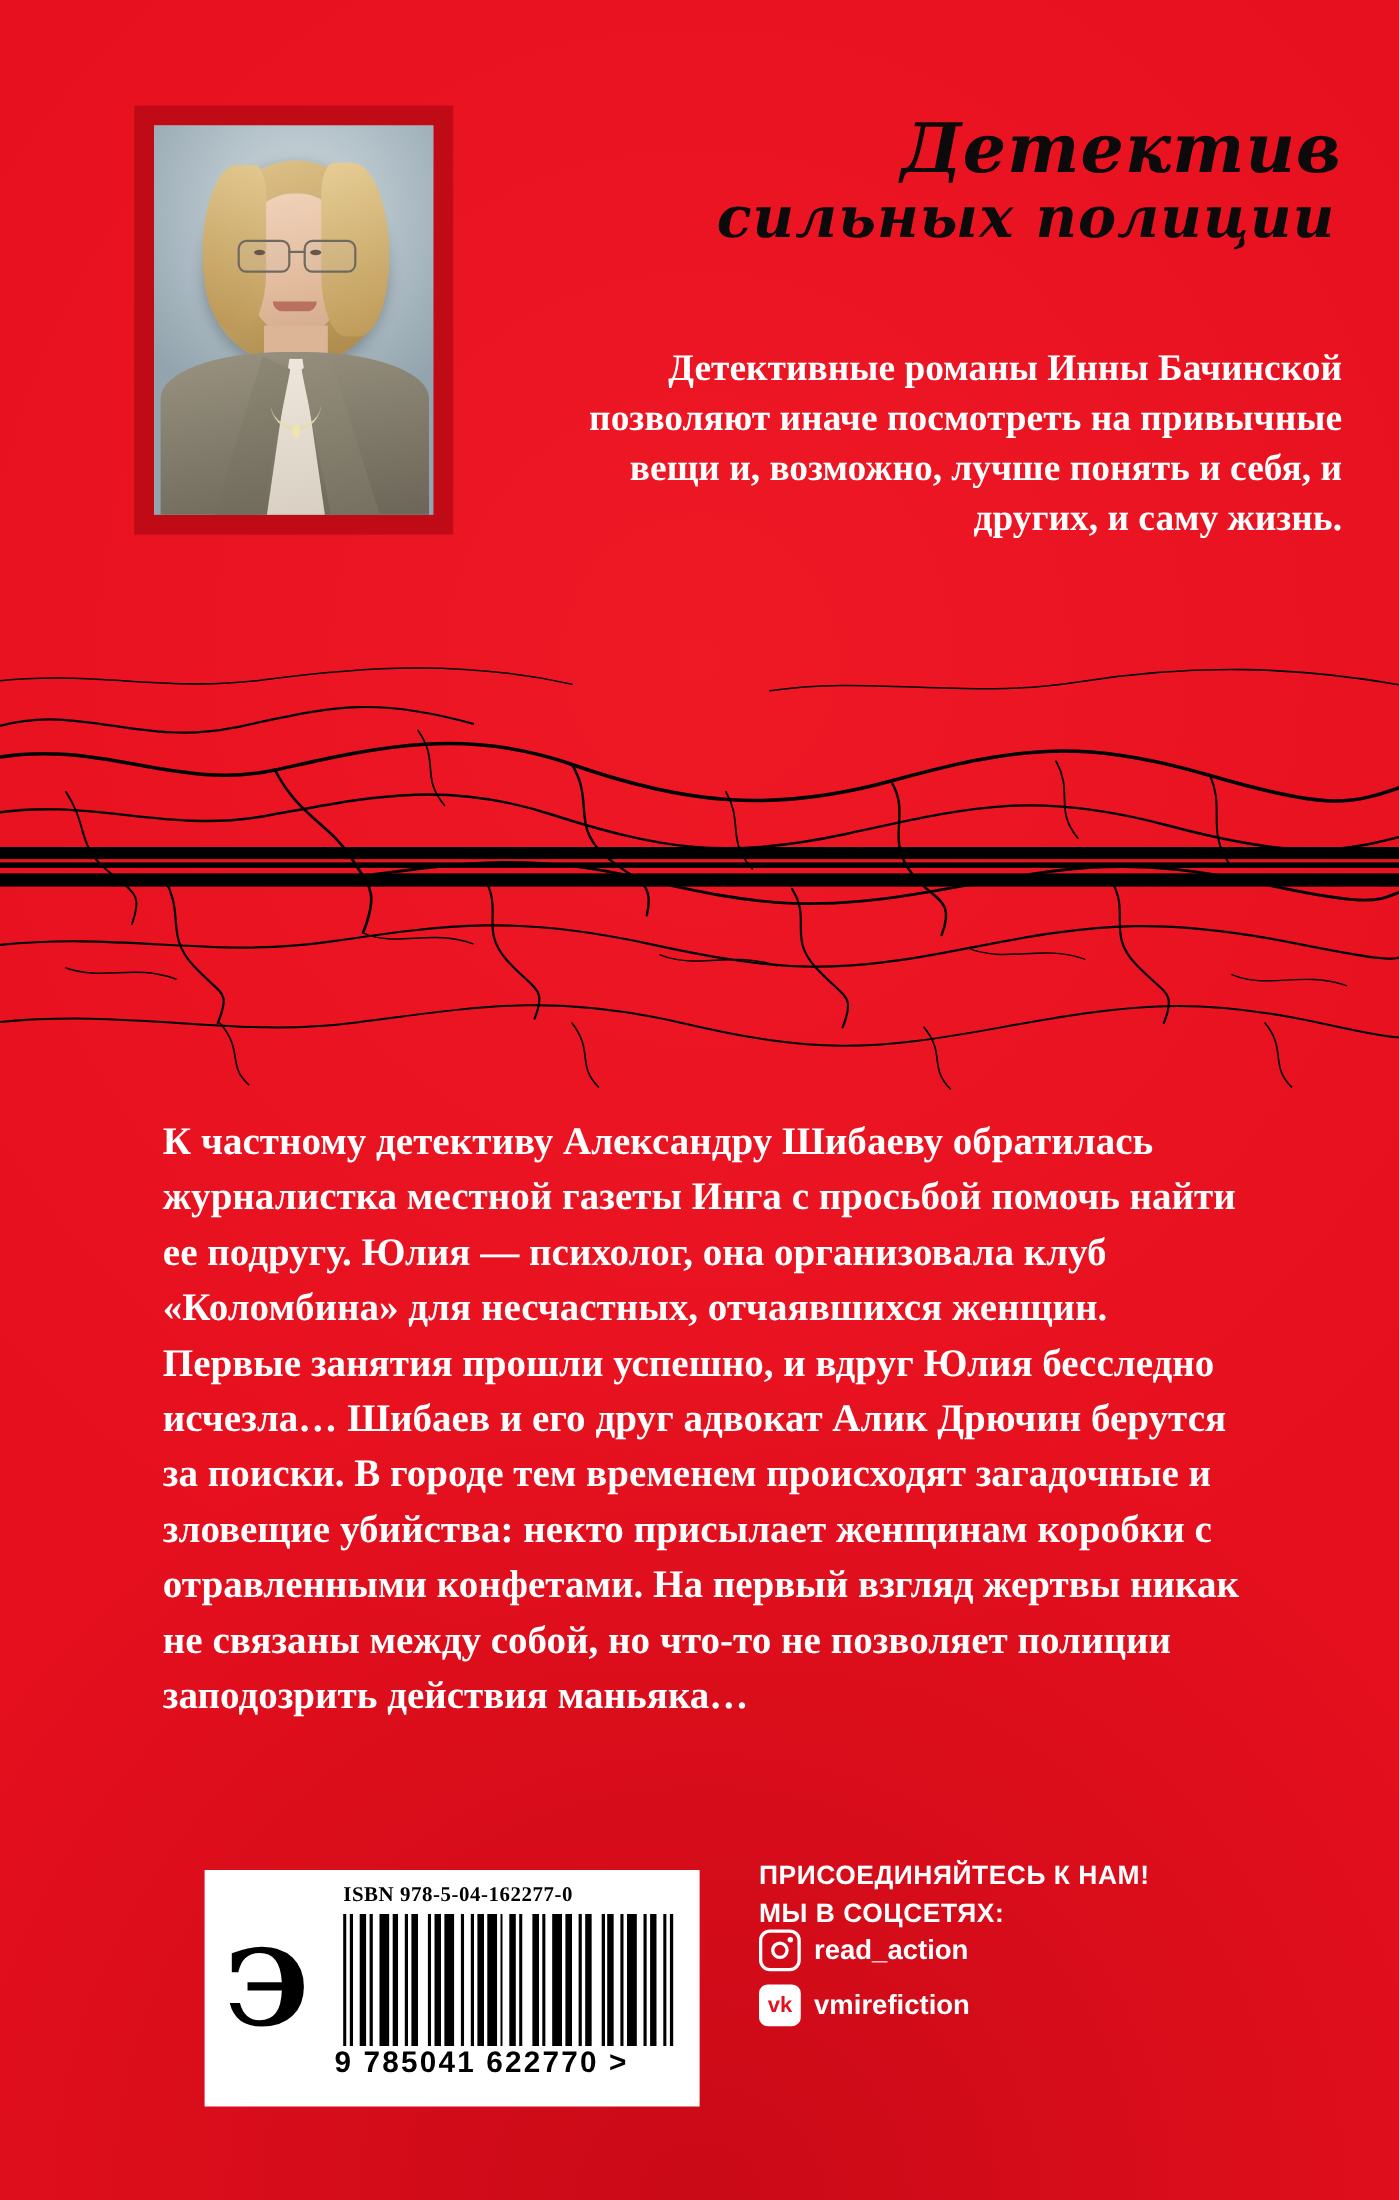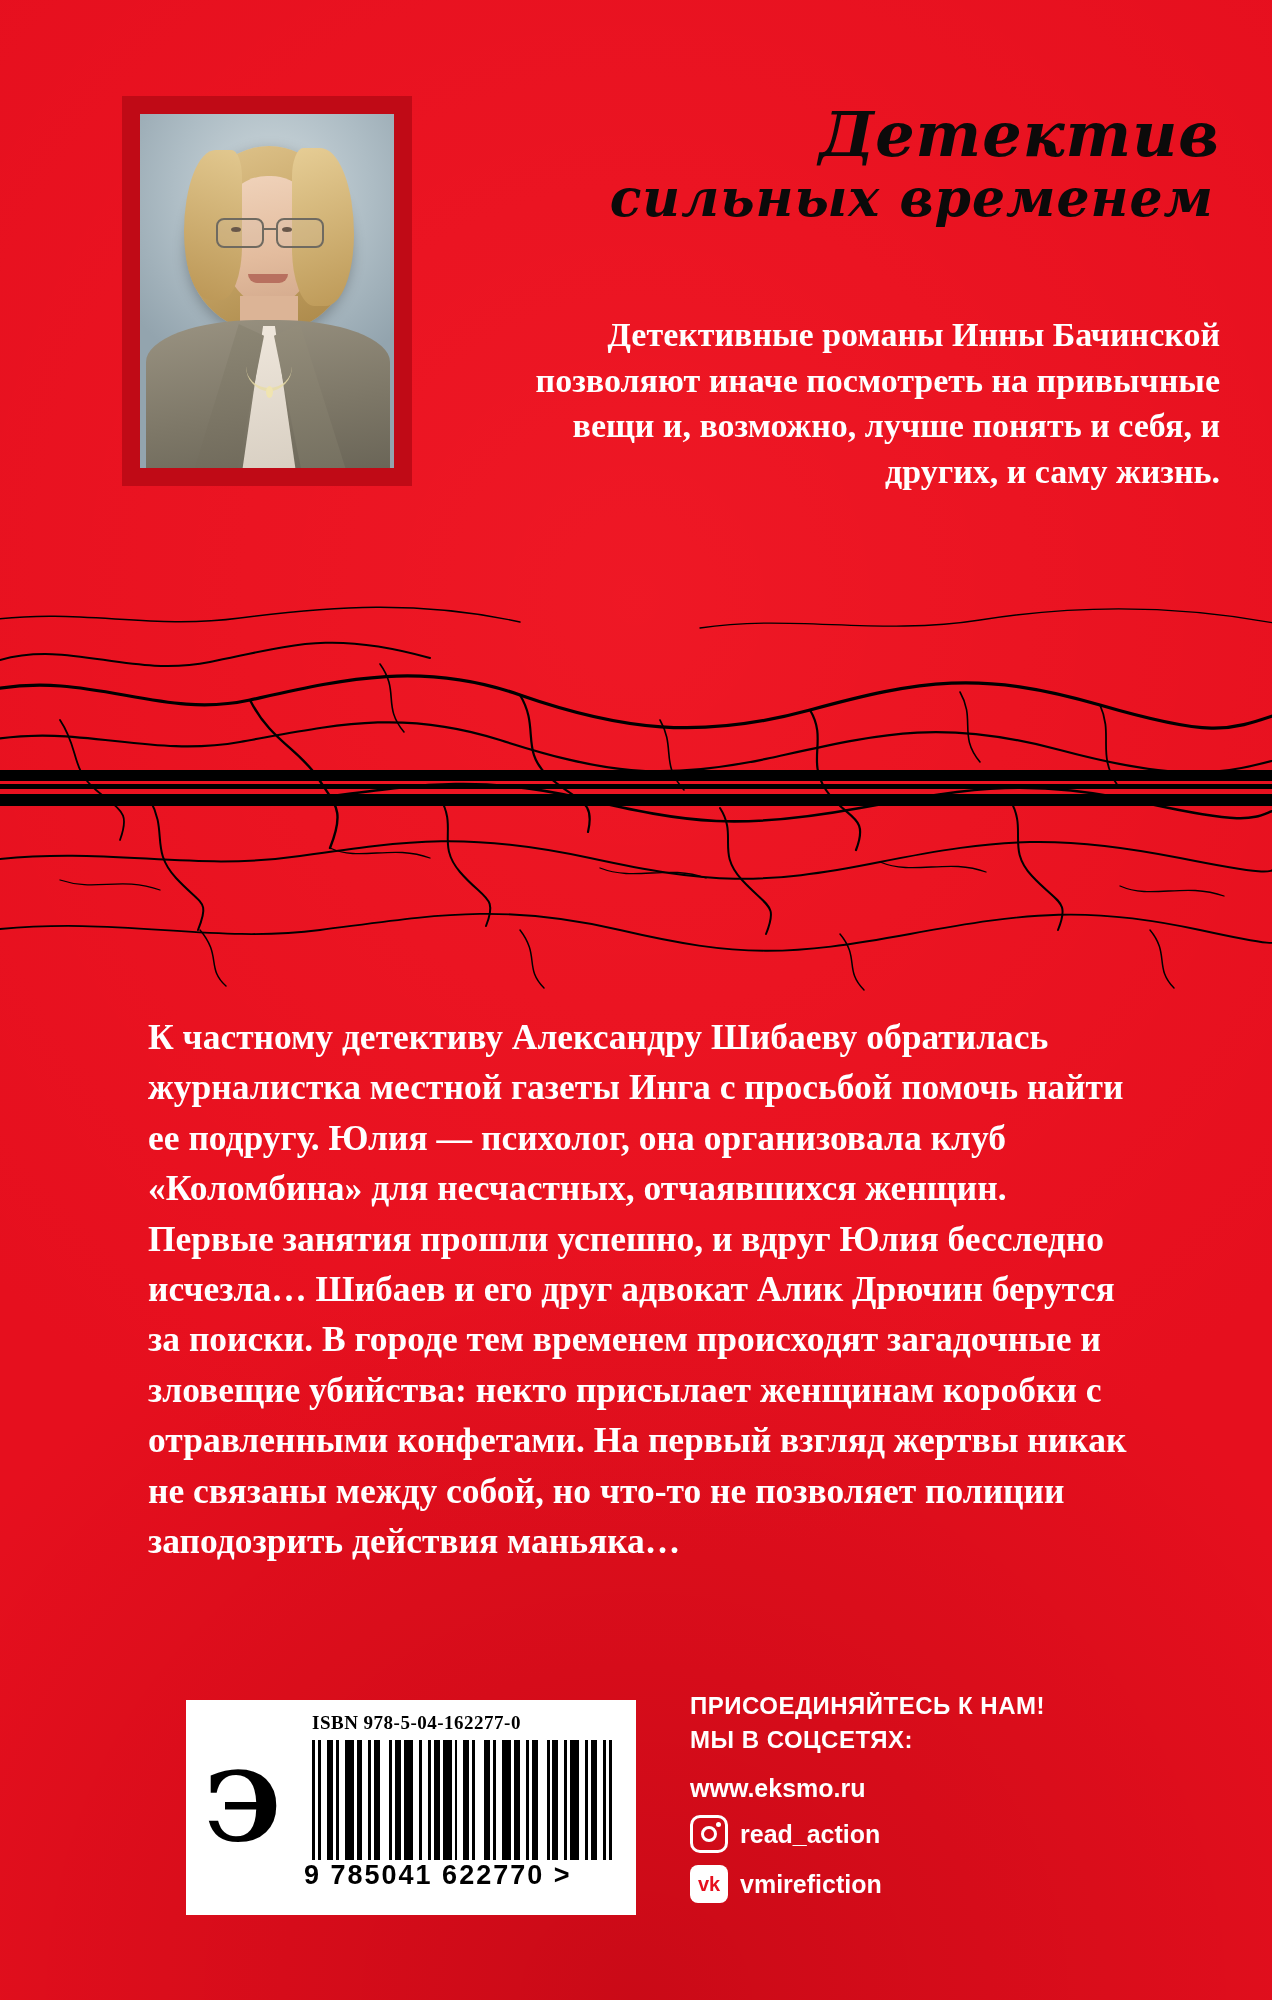--- a/index.html
+++ b/index.html
@@ -334,21 +334,21 @@
     font-weight: 700;
     font-size: 24px;
     letter-spacing: 0.5px;
     margin-bottom: 6px;
   }
   .social .subtitle {
     font-family: "Liberation Sans", sans-serif;
     font-weight: 700;
     font-size: 24px;
     letter-spacing: 0.5px;
-    margin-bottom: 20px;
+    margin-bottom: 0;
   }
   .social .site {
     font-family: "Liberation Sans", sans-serif;
     font-weight: 700;
     font-size: 25px;
     margin-bottom: 12px;
   }
   .social-row {
     display: flex;
     align-items: center;
@@ -427,21 +427,21 @@
         <div class="p-lapel-l"></div>
         <div class="p-lapel-r"></div>
         <div class="p-necklace"></div>
         <div class="p-pendant"></div>
       </div>
     </div>
   </div>
 
   <div class="series-title">
     <span class="line1">Детектив</span>
-    <span class="line2">сильных временем</span>
+    <span class="line2">сильных полиции</span>
   </div>
 
   <div class="blurb-top">Детективные романы Инны Бачинской позволяют иначе посмотреть на привычные вещи и, возможно, лучше понять и себя, и других, и саму жизнь.</div>
 
   <div class="crack-band">
     <svg width="1272" height="400" viewBox="0 0 1272 400" fill="none" xmlns="http://www.w3.org/2000/svg" aria-hidden="true">
       <g stroke="#000000" fill="none" stroke-linecap="round">
         <path d="M-10 90 C 90 70, 160 120, 250 100 S 420 60, 520 95 S 700 140, 810 110 S 980 70, 1100 105 S 1230 130, 1290 110" stroke-width="3.2"></path>
         <path d="M0 60 C 70 40, 130 78, 210 62 S 330 30, 430 58" stroke-width="2"></path>
         <path d="M250 100 C 270 140, 300 150, 318 178 S 345 210, 330 248" stroke-width="2.4"></path>
@@ -550,21 +550,20 @@
       <i style="width:3px"></i>
         <i style="width:3px;background:#fff"></i>
         <i style="width:3px"></i>
     </div>
     <div class="ean-digits">9 785041 622770 &gt;</div>
   </div>
 
   <div class="social">
     <div class="join">ПРИСОЕДИНЯЙТЕСЬ К НАМ!</div>
     <div class="subtitle">МЫ В СОЦСЕТЯХ:</div>
-    <div class="site">www.eksmo.ru</div>
     <div class="social-row">
       <div class="icon-ig"></div>
       <div class="handle">read_action</div>
     </div>
     <div class="social-row">
       <div class="icon-vk">vk</div>
       <div class="handle">vmirefiction</div>
     </div>
   </div>
 

